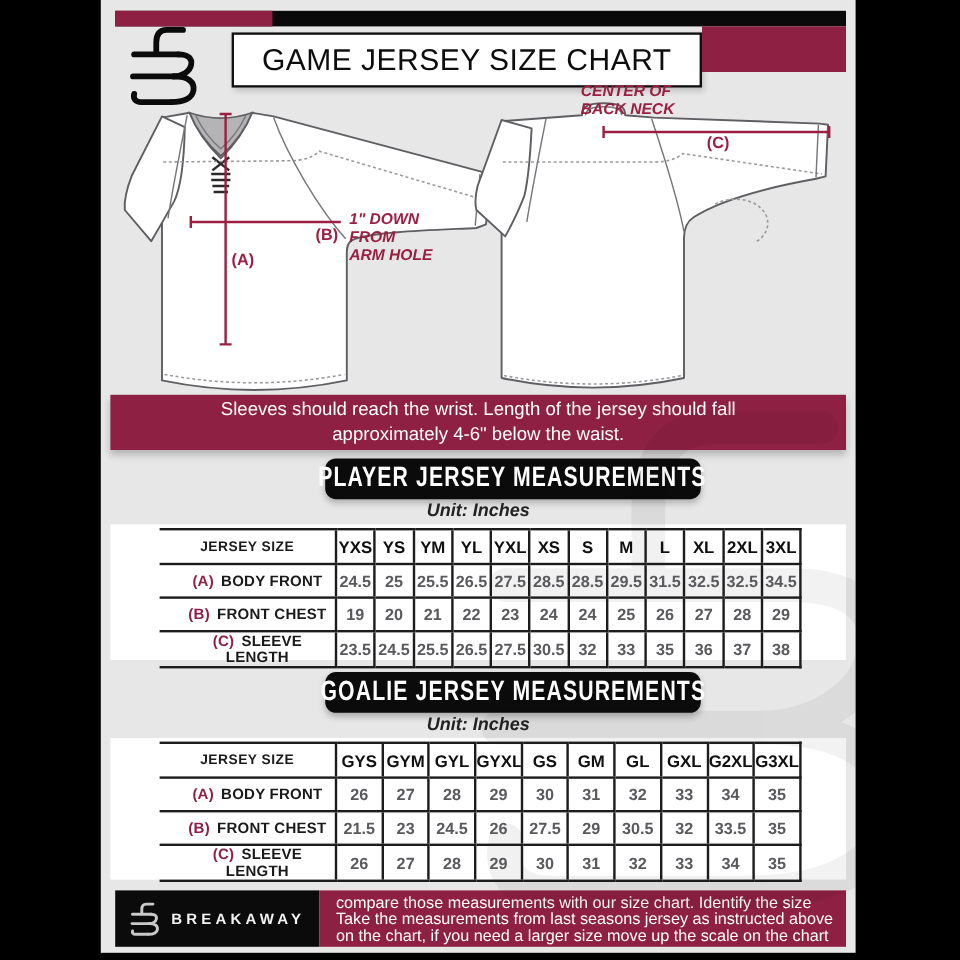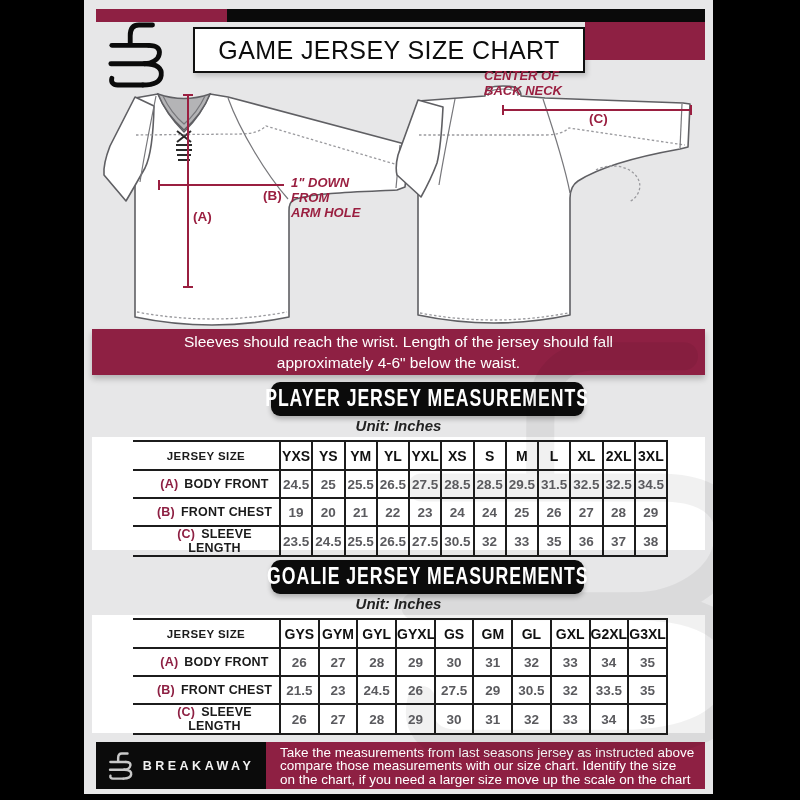--- a/index.html
+++ b/index.html
@@ -318,19 +318,19 @@
           <path d="M6,26 L44,26"></path>
           <path d="M44,26 C53,26 56,30 55,35 C54,41 47,45 40,45"></path>
           <path d="M5,45 L40,45"></path>
           <path d="M40,45 C53,45 58,50 57,57 C56,64 48,67 38,67"></path>
           <path d="M38,67 L12,67 C7,67 5,64 6,60"></path>
         </g>
       </svg>
       <span class="footer-brand">BREAKAWAY</span>
     </div>
     <div class="footer-maroon">
+      <div>compare those measurements  with our size chart. Identify the size</div>
       <div>Take the measurements from last seasons jersey as instructed above</div>
-      <div>compare those measurements  with our size chart. Identify the size</div>
       <div>on the chart, if you need a larger size move up the scale on the chart</div>
     </div>
 
   </div>
 </div>
 
 </body></html>

